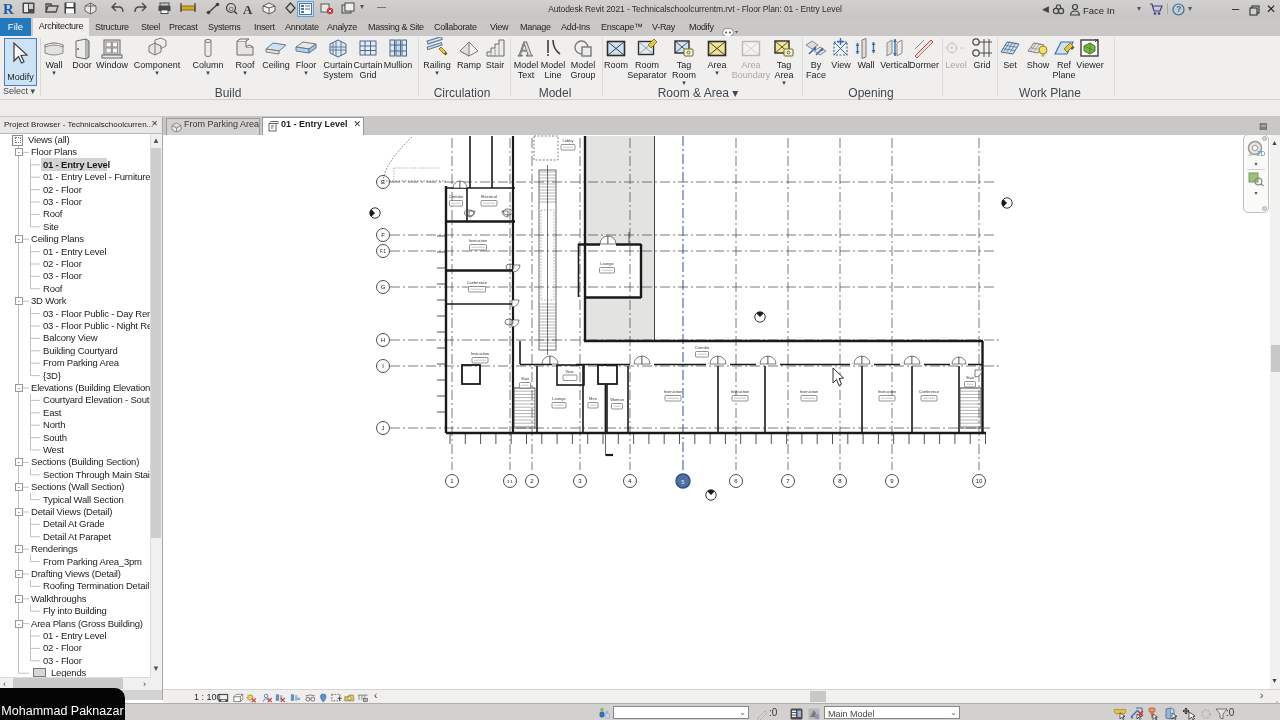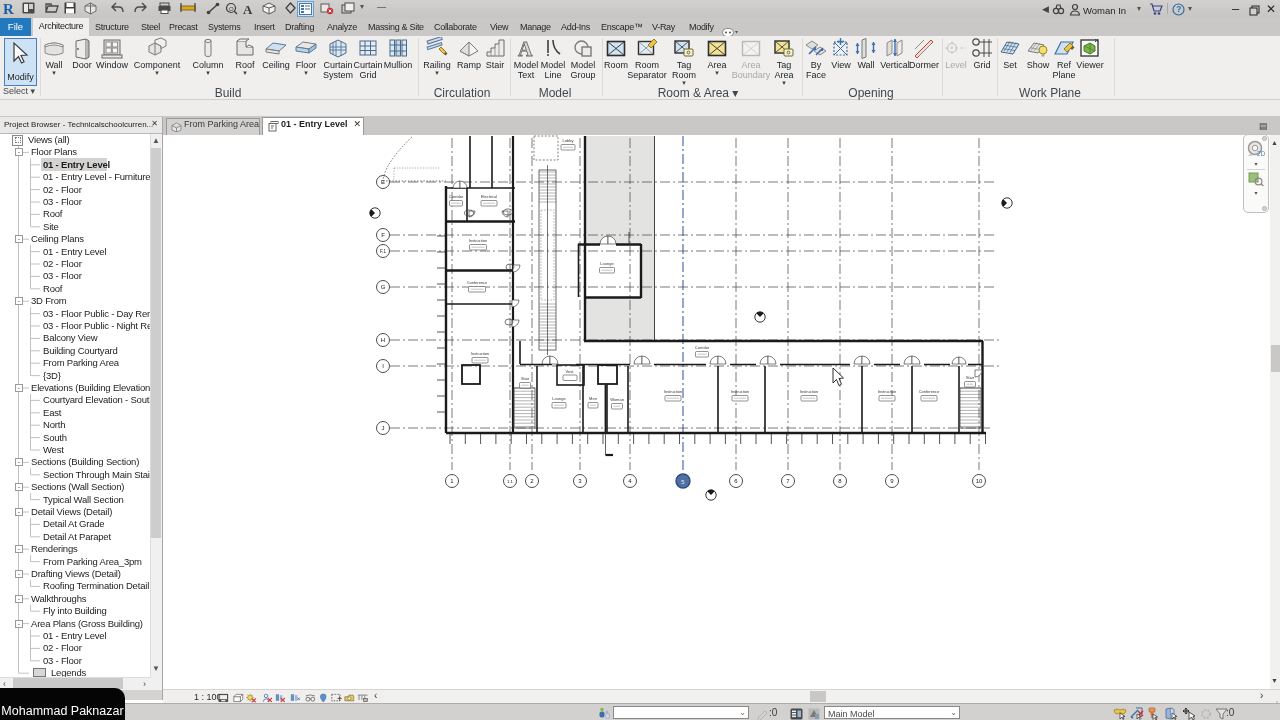--- a/index.html
+++ b/index.html
@@ -87,31 +87,32 @@
         <rect x="1" y="2" width="8" height="8" fill="#e8e7e6" stroke="#5a5a5a"></rect>
         <circle cx="10" cy="9" r="3.2" fill="#c33"></circle>
         <path d="M8.7 7.7 L11.3 10.3 M11.3 7.7 L8.7 10.3" stroke="#fff" stroke-width="1"></path>
       </svg></div>
     <div class="qat" style="left:341px;"><svg width="15" height="12" viewBox="0 0 15 12">
         <rect x="1" y="3" width="9" height="8" fill="none" stroke="#4a4a4a"></rect>
         <rect x="4" y="1" width="9" height="8" fill="#f0efee" stroke="#4a4a4a"></rect>
       </svg></div>
     <div class="qat" style="left:360px;color:#555;font-size:8px;">▾</div>
     <div class="qat" style="left:377px;color:#444;font-size:9px;">―<br></div>
+    <div class="abs" style="left:395px;top:4px;width:600px;text-align:center;font-size:8.5px;letter-spacing:-0.1px;color:#2e2e2e;white-space:nowrap;">Autodesk Revit 2021 - Technicalschoolcurrentm.rvt - Floor Plan: 01 - Entry Level</div>
     <div class="abs" style="left:1042px;top:4px;font-size:9px;color:#444;">◀</div>
     <div class="abs" style="left:1052px;top:2px;"><svg width="13" height="13" viewBox="0 0 13 13">
         <circle cx="4" cy="8" r="2.6" fill="none" stroke="#3f3f3f" stroke-width="1.2"></circle>
         <circle cx="9" cy="8" r="2.6" fill="none" stroke="#3f3f3f" stroke-width="1.2"></circle>
         <path d="M4 5.5 L5 2 L8 2 L9 5.5" fill="none" stroke="#3f3f3f" stroke-width="1.2"></path>
       </svg></div>
     <div class="abs" style="left:1069px;top:2px;"><svg width="12" height="13" viewBox="0 0 12 13">
         <circle cx="6" cy="4" r="2.5" fill="none" stroke="#3f3f3f" stroke-width="1.2"></circle>
         <path d="M1.5 12 Q2 8 6 8 Q10 8 10.5 12 Z" fill="none" stroke="#3f3f3f" stroke-width="1.2"></path>
       </svg></div>
-    <div class="abs" style="left:1083px;top:5px;font-size:9.5px;color:#262626;">Woman In</div>
+    <div class="abs" style="left:1083px;top:5px;font-size:9.5px;color:#262626;">Face In</div>
     <div class="abs" style="left:1137px;top:4px;font-size:8px;color:#555;">▾</div>
     <div class="abs" style="left:1149px;top:2px;"><svg width="14" height="13" viewBox="0 0 14 13">
         <path d="M1 1 L3 1 L5 8 L11 8 L13 3 L4 3" fill="none" stroke="#3b3f8f" stroke-width="1.2"></path>
         <circle cx="6" cy="10.5" r="1.3" fill="#3b3f8f"></circle>
         <circle cx="10" cy="10.5" r="1.3" fill="#3b3f8f"></circle>
       </svg></div>
     <div class="abs" style="left:1167px;top:3px;width:1px;height:11px;background:#a9a8a7;"></div>
     <div class="abs" style="left:1172px;top:2px;"><svg width="13" height="13" viewBox="0 0 13 13">
         <circle cx="6.5" cy="6.5" r="5.5" fill="none" stroke="#2e6da3" stroke-width="1.2"></circle>
         <text x="4.2" y="9.4" font-size="8.5" fill="#2e6da3" font-weight="bold">?</text>
@@ -125,21 +126,21 @@
     <div class="abs" style="left:1266px;top:2px;font-size:12px;color:#222;">✕</div>
   </div>
 <div id="tabrow" class="abs">
     <div class="abs" style="left:0;top:0;width:31px;height:18px;background:#2279bd;color:#fff;font-size:9.5px;text-align:center;line-height:17px;">File</div>
     <div class="abs" style="left:33px;top:0;width:56px;height:18px;background:#f0efed;color:#1d1d1d;font-size:9px;letter-spacing:-0.3px;text-align:center;line-height:17px;">Architecture</div>
     <div class="tabtxt" style="left:95px;top:4px;">Structure</div>
     <div class="tabtxt" style="left:141px;top:4px;">Steel</div>
     <div class="tabtxt" style="left:169px;top:4px;">Precast</div>
     <div class="tabtxt" style="left:208px;top:4px;">Systems</div>
     <div class="tabtxt" style="left:254px;top:4px;">Insert</div>
-    <div class="tabtxt" style="left:285px;top:4px;">Drafting</div>
+    <div class="tabtxt" style="left:285px;top:4px;">Annotate</div>
     <div class="tabtxt" style="left:327px;top:4px;">Analyze</div>
     <div class="tabtxt" style="left:368px;top:4px;">Massing &amp; Site</div>
     <div class="tabtxt" style="left:434px;top:4px;">Collaborate</div>
     <div class="tabtxt" style="left:490px;top:4px;">View</div>
     <div class="tabtxt" style="left:520px;top:4px;">Manage</div>
     <div class="tabtxt" style="left:561px;top:4px;">Add-Ins</div>
     <div class="tabtxt" style="left:601px;top:4px;">Enscape™</div>
     <div class="tabtxt" style="left:652px;top:4px;">V-Ray</div>
     <div class="tabtxt" style="left:689px;top:4px;">Modify</div>
     <div class="abs" style="left:722px;top:5px;"><svg width="16" height="9" viewBox="0 0 16 9">
@@ -528,21 +529,21 @@
     <div class="ti" style="left:43px;top:79.0px;">03 - Floor</div>
     <div class="ti" style="left:43px;top:91.4px;">Roof</div>
     <div class="ti" style="left:43px;top:103.8px;">Site</div>
     <div class="abs" style="left:15px;top:118.2px;width:8px;height:8px;border:1px solid #9a9a9a;background:#fff;font-size:7px;line-height:5px;text-align:center;color:#444;">-</div>
     <div class="cat" style="left:31px;top:116.2px;">Ceiling Plans</div>
     <div class="ti" style="left:43px;top:128.60000000000002px;">01 - Entry Level</div>
     <div class="ti" style="left:43px;top:141.0px;">02 - Floor</div>
     <div class="ti" style="left:43px;top:153.4px;">03 - Floor</div>
     <div class="ti" style="left:43px;top:165.8px;">Roof</div>
     <div class="abs" style="left:15px;top:180.20000000000002px;width:8px;height:8px;border:1px solid #9a9a9a;background:#fff;font-size:7px;line-height:5px;text-align:center;color:#444;">-</div>
-    <div class="cat" style="left:31px;top:178.20000000000002px;">3D From</div>
+    <div class="cat" style="left:31px;top:178.20000000000002px;">3D Work</div>
     <div class="ti" style="left:43px;top:190.6px;">03 - Floor Public - Day Render</div>
     <div class="ti" style="left:43px;top:203.0px;">03 - Floor Public - Night Rend</div>
     <div class="ti" style="left:43px;top:215.4px;">Balcony View</div>
     <div class="ti" style="left:43px;top:227.8px;">Building Courtyard</div>
     <div class="ti" style="left:43px;top:240.20000000000002px;">From Parking Area</div>
     <div class="ti" style="left:43px;top:252.60000000000002px;">{3D}</div>
     <div class="abs" style="left:15px;top:267.0px;width:8px;height:8px;border:1px solid #9a9a9a;background:#fff;font-size:7px;line-height:5px;text-align:center;color:#444;">-</div>
     <div class="cat" style="left:31px;top:265.0px;">Elevations (Building Elevation)</div>
     <div class="ti" style="left:43px;top:277.40000000000003px;">Courtyard Elevation - South W</div>
     <div class="ti" style="left:43px;top:289.8px;">East</div>

